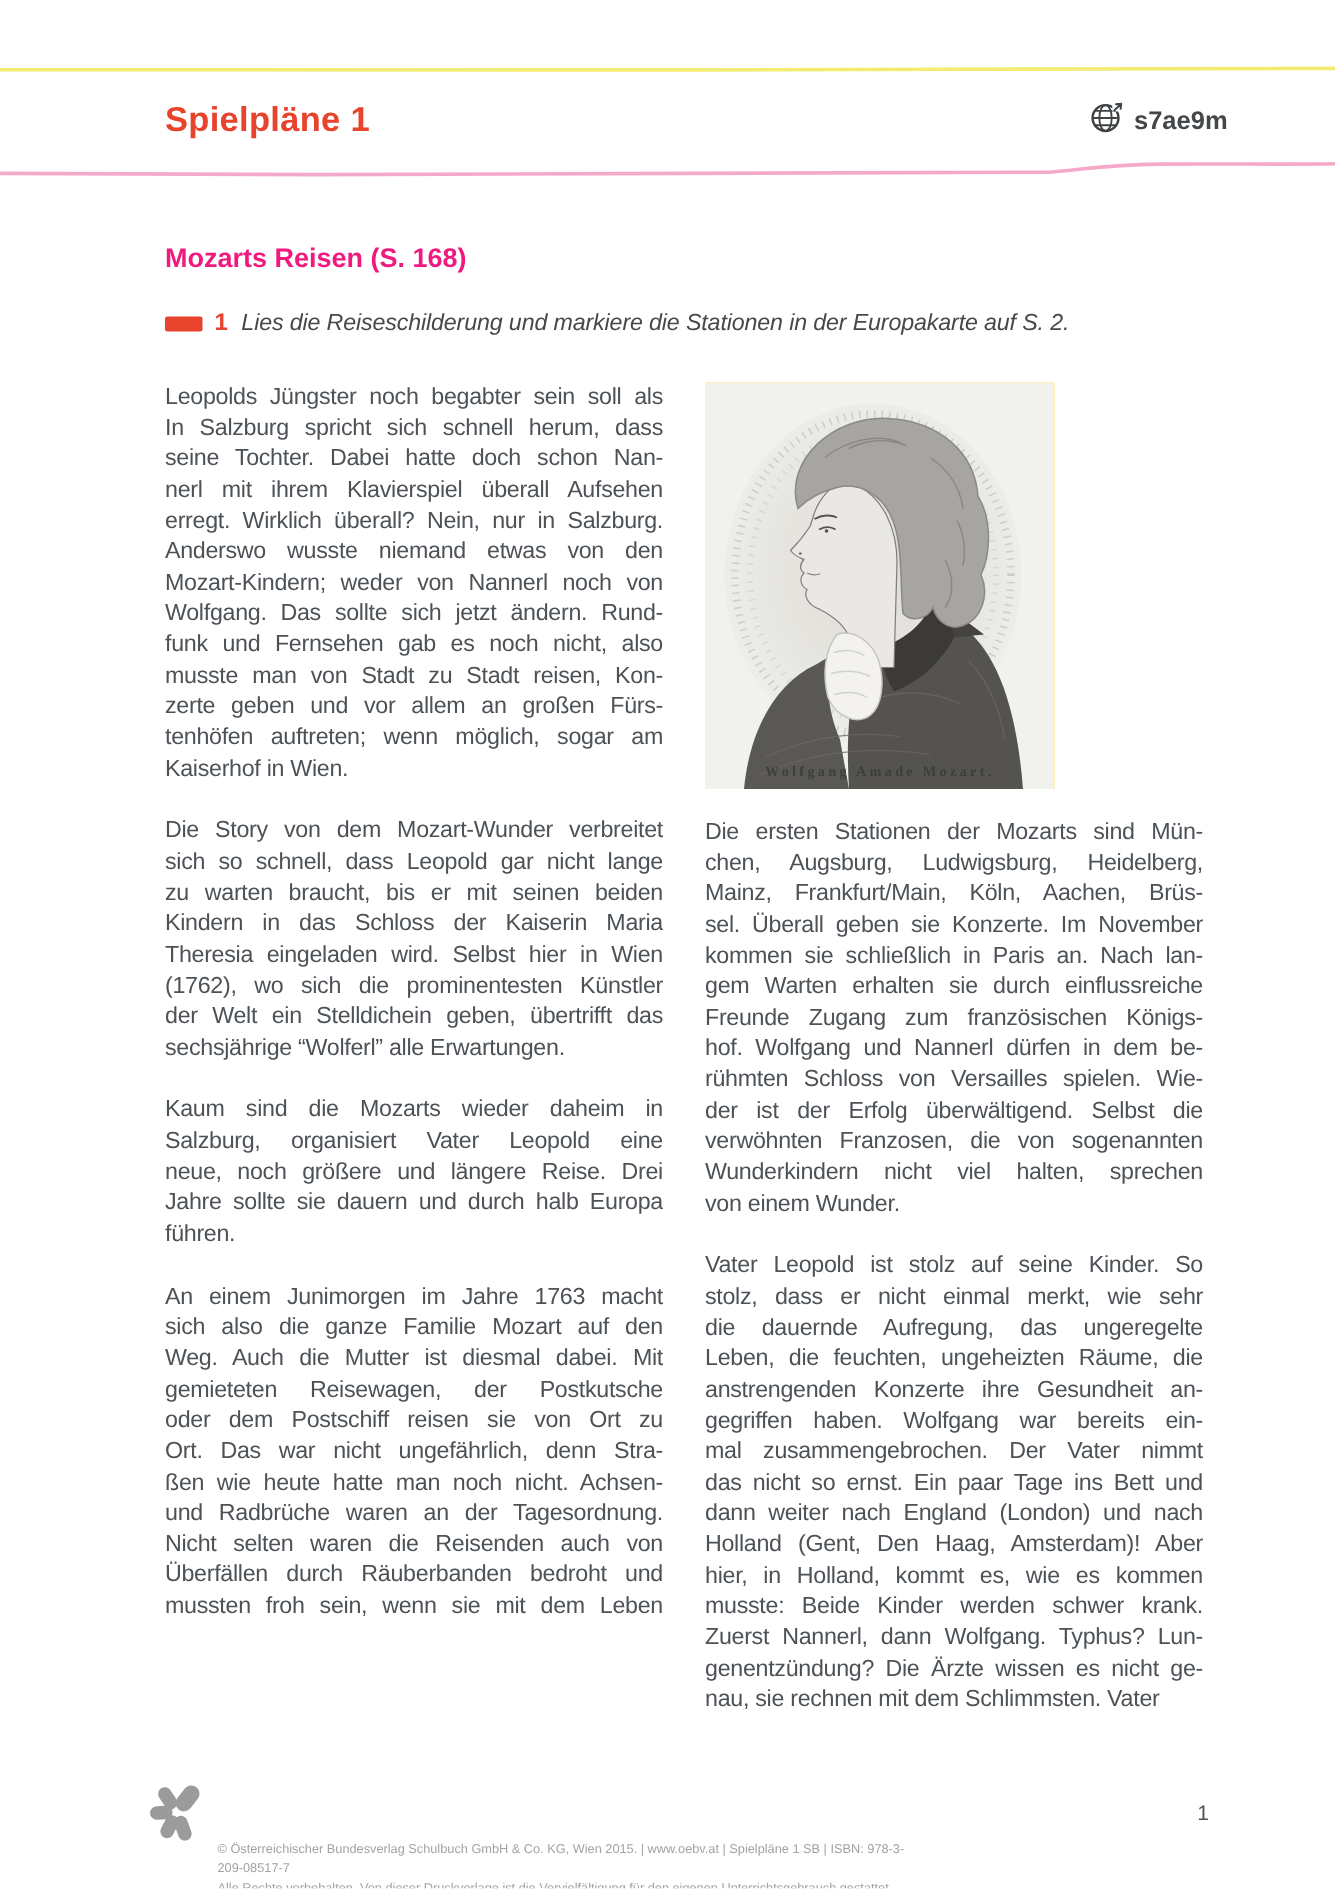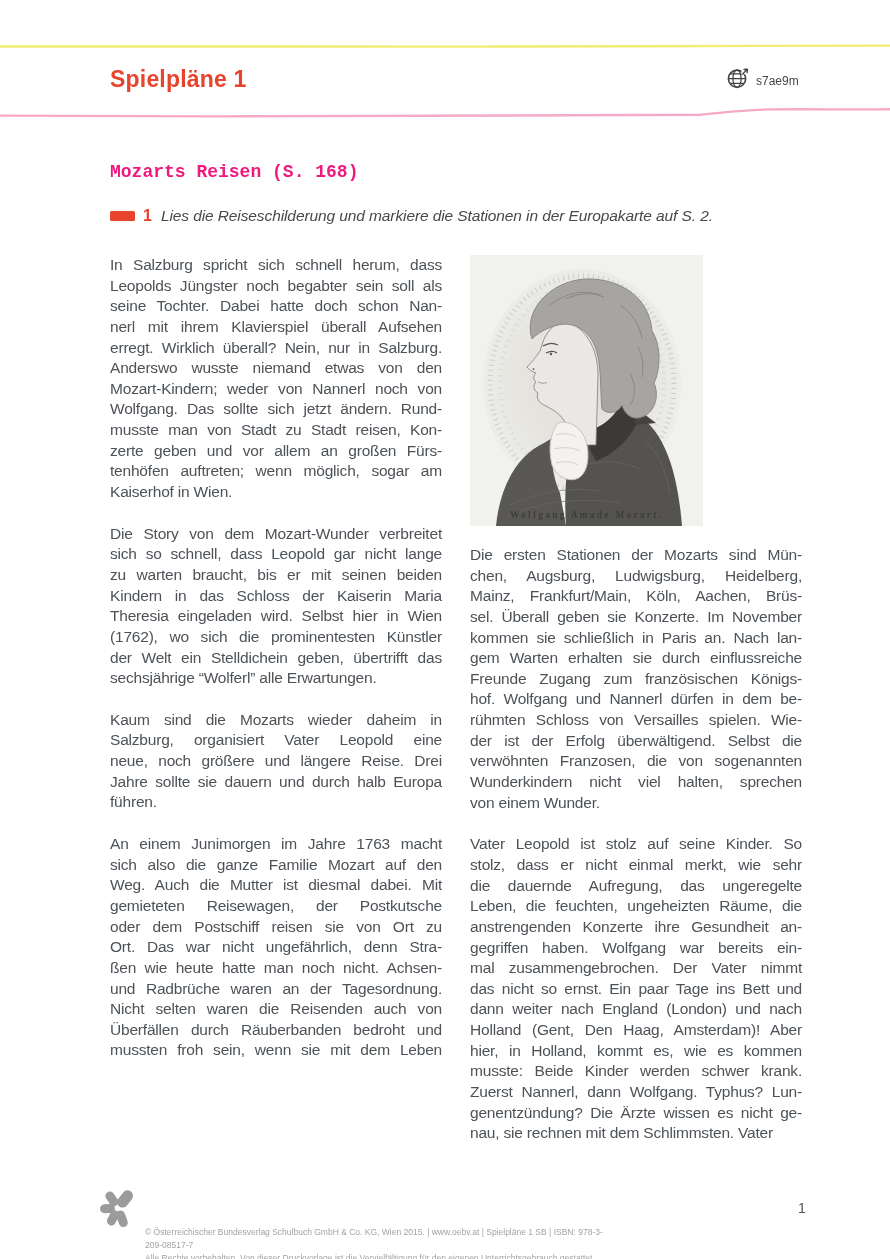--- a/index.html
+++ b/index.html
@@ -4,23 +4,23 @@
 <style>
   * { margin:0; padding:0; box-sizing:border-box; }
   html,body { background:#ffffff; }
   body { font-family:"Liberation Sans","DejaVu Sans",sans-serif; }
   .page { position:relative; width:890px; height:1259px; background:#ffffff; overflow:hidden; }
 
   .deco-lines { position:absolute; left:0; top:0; pointer-events:none; }
 
   .header-title { position:absolute; left:110px; top:66px; font-size:23px; font-weight:700; color:#e8432d; letter-spacing:0.2px; }
   .code-group { position:absolute; left:726px; top:67px; display:flex; align-items:center; gap:7px; color:#43474a; }
-  .code-label { font-size:12px; }
-
-  .section-title { position:absolute; left:110px; top:162px; font-size:18px; font-weight:700; color:#f0197d;font-family:Liberation Mono, monospace; }
+  .code-label { font-size:17px;font-weight:bold; }
+
+  .section-title { position:absolute; left:110px; top:162px; font-size:18px; font-weight:700; color:#f0197d; }
 
   .task-row { position:absolute; left:110px; top:206px; display:flex; align-items:flex-start; width:700px; }
   .task-marker { width:25px; height:10px; background:#e8432d; border-radius:1.5px; margin-top:5px; flex:none; }
   .task-number { color:#e8432d; font-weight:700; font-size:16px; margin-left:8px; line-height:20px; }
   .task-text { font-style:italic; font-size:15.5px; color:#46494c; margin-left:9px; line-height:20px; letter-spacing:-0.1px; }
 
   .columns { position:absolute; left:110px; top:255px; width:692px; display:flex; gap:28px; }
   .col { width:332px; }
   .para { margin-bottom:21px; }
   .line { position:relative; height:20.65px; line-height:20.65px; font-size:15.5px; color:#4d5257;
@@ -65,28 +65,29 @@
 
   <div class="task-row">
     <span class="task-marker"></span>
     <span class="task-number">1</span>
     <span class="task-text">Lies die Reiseschilderung und markiere die Stationen in der Europakarte auf S. 2.</span>
   </div>
 
   <div class="columns">
     <div class="col">
         <div class="para">
+          <div class="line">Leopolds Jüngster noch begabter sein soll als</div>
           <div class="line">In Salzburg spricht sich schnell herum, dass</div>
-          <div class="line">Leopolds Jüngster noch begabter sein soll als</div>
           <div class="line">seine Tochter. Dabei hatte doch schon Nan-</div>
           <div class="line">nerl mit ihrem Klavierspiel überall Aufsehen</div>
           <div class="line">erregt. Wirklich überall? Nein, nur in Salzburg.</div>
           <div class="line">Anderswo wusste niemand etwas von den</div>
           <div class="line">Mozart-Kindern; weder von Nannerl noch von</div>
           <div class="line">Wolfgang. Das sollte sich jetzt ändern. Rund-</div>
+          <div class="line">funk und Fernsehen gab es noch nicht, also</div>
           <div class="line">musste man von Stadt zu Stadt reisen, Kon-</div>
           <div class="line">zerte geben und vor allem an großen Fürs-</div>
           <div class="line">tenhöfen auftreten; wenn möglich, sogar am</div>
           <div class="line last">Kaiserhof in Wien.</div>
         </div>
         <div class="para">
           <div class="line">Die Story von dem Mozart-Wunder verbreitet</div>
           <div class="line">sich so schnell, dass Leopold gar nicht lange</div>
           <div class="line">zu warten braucht, bis er mit seinen beiden</div>
           <div class="line">Kindern in das Schloss der Kaiserin Maria</div>

